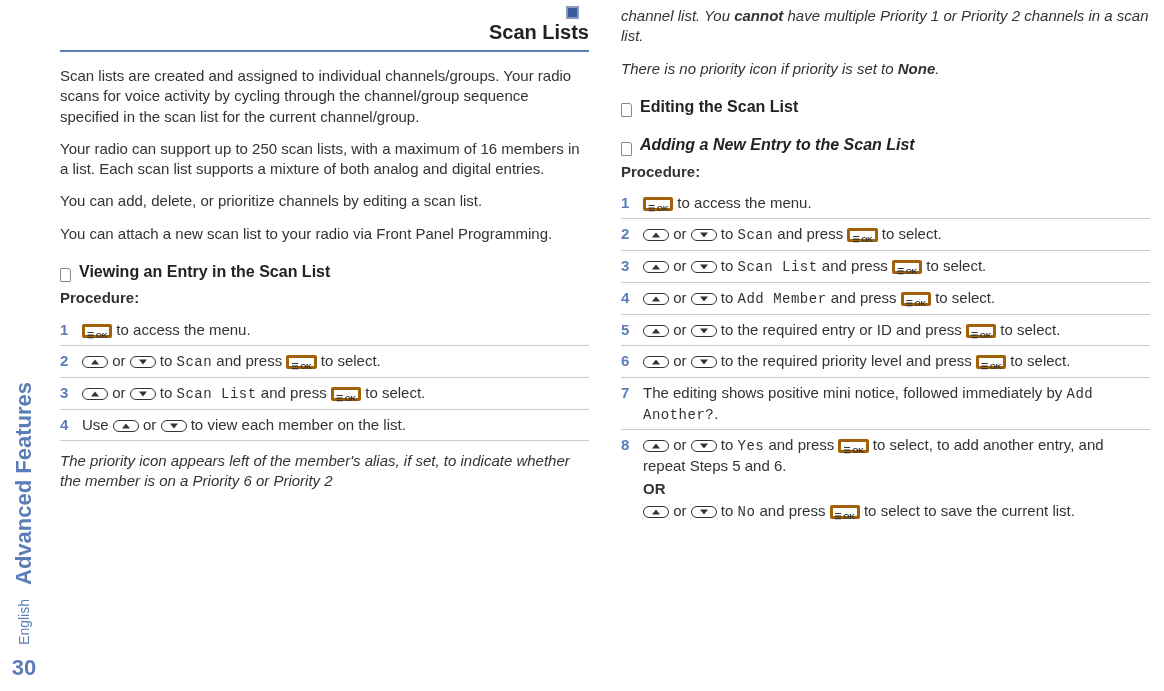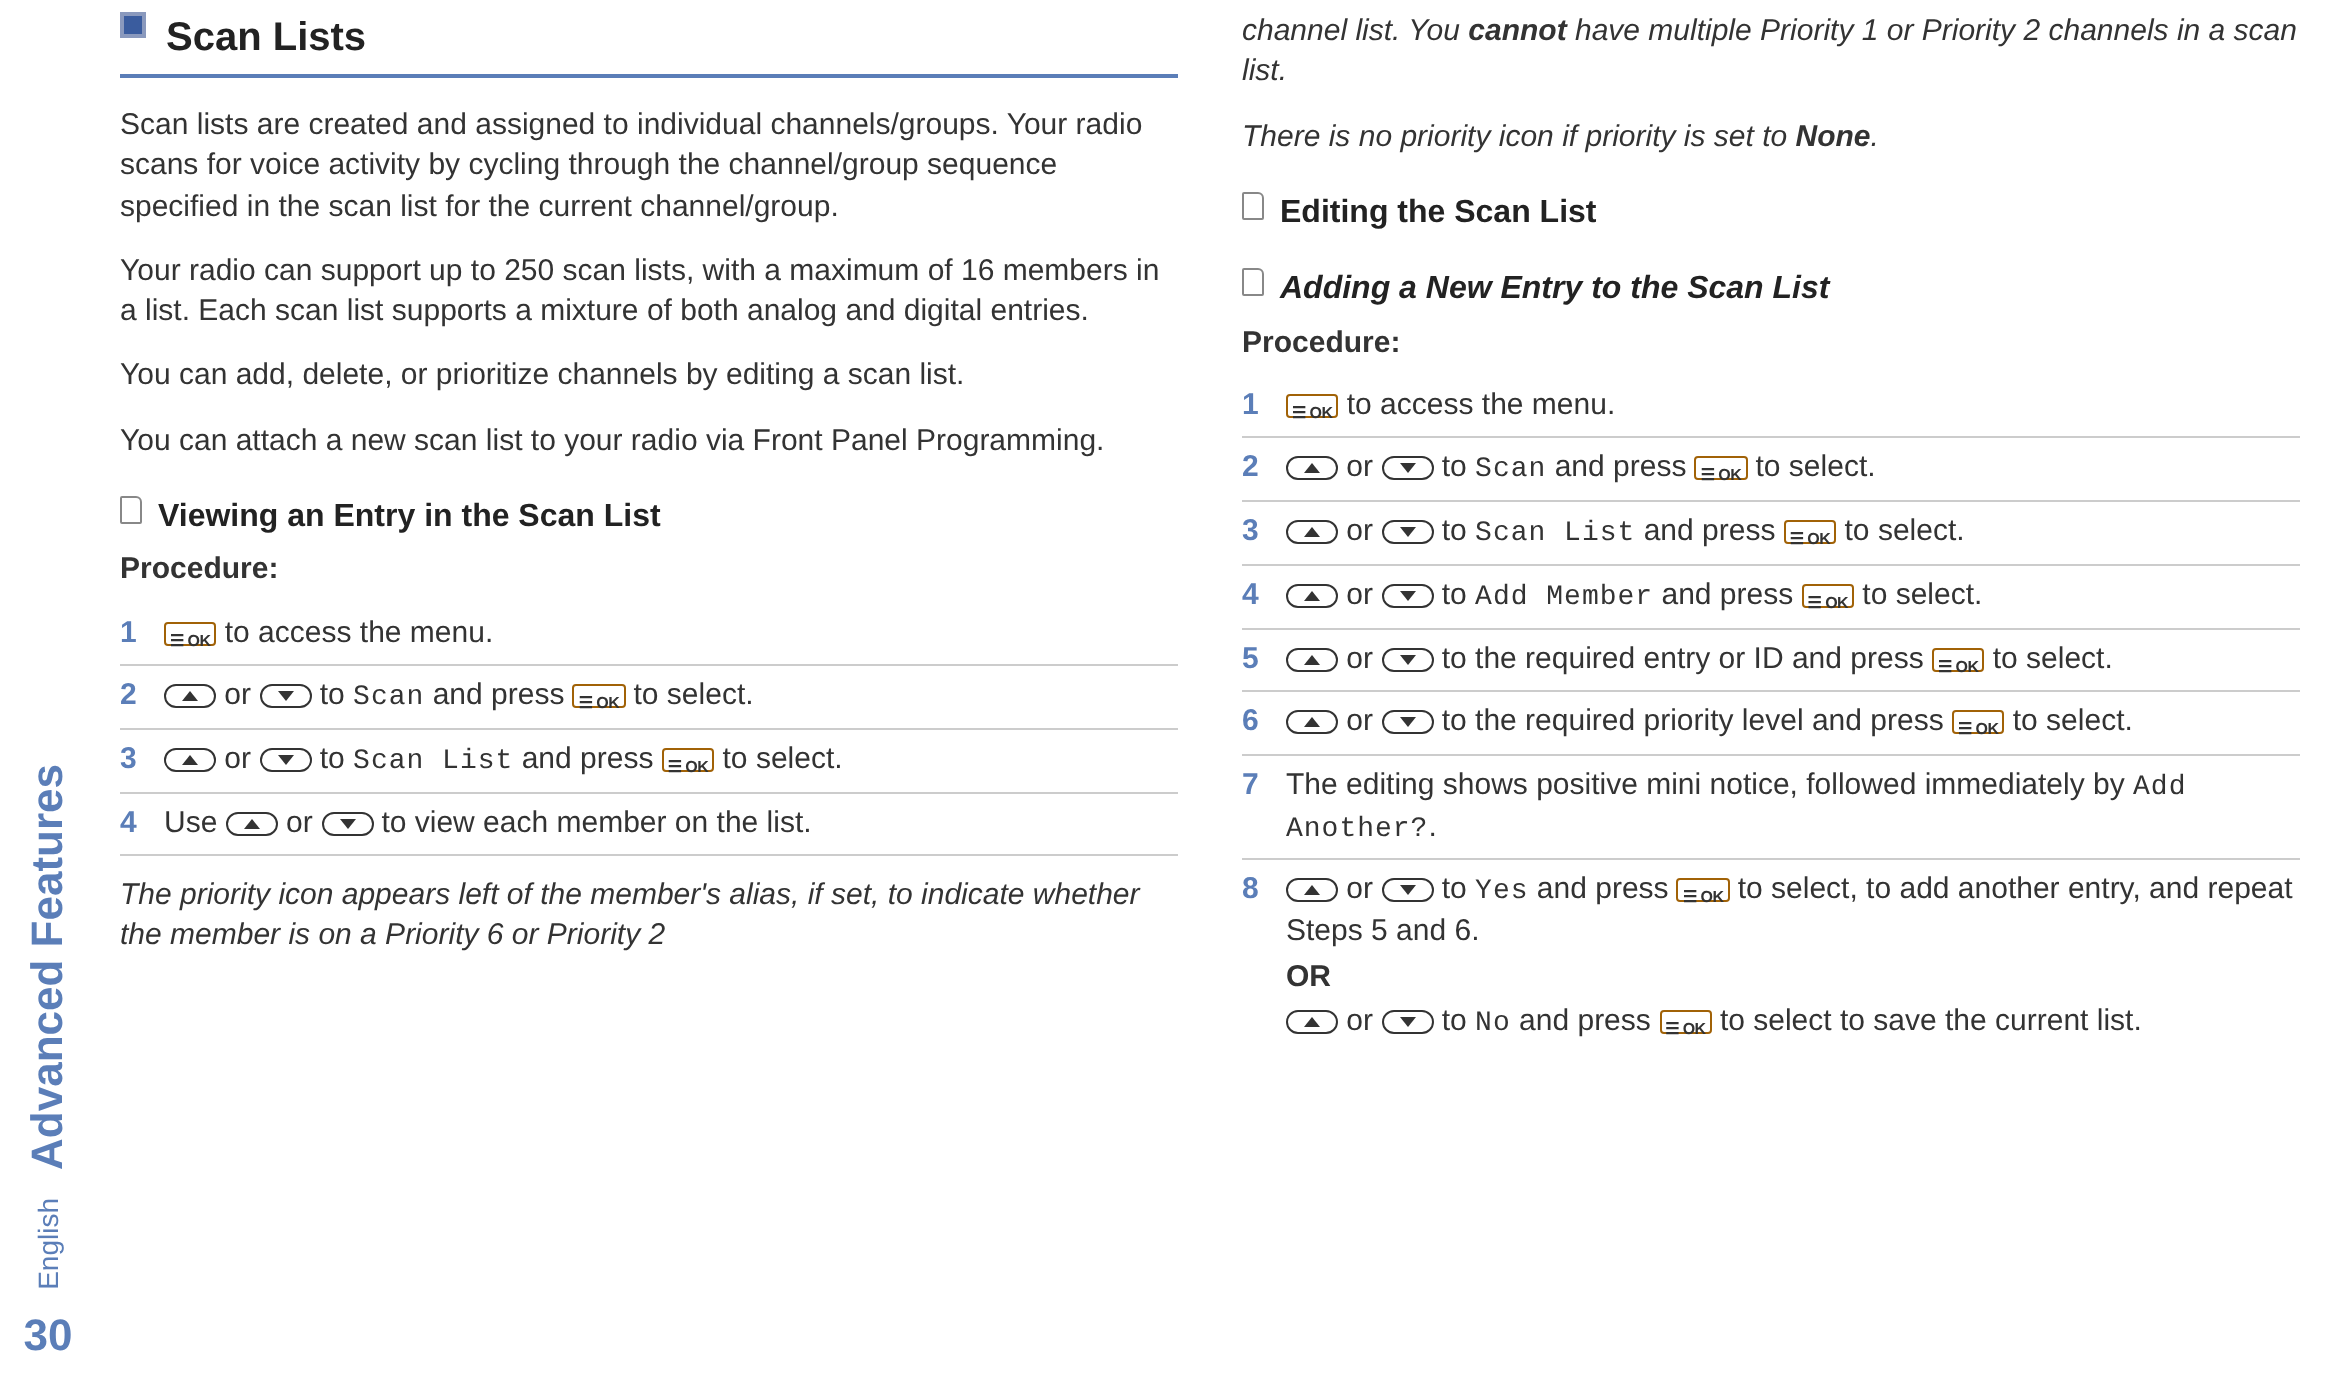--- a/index.html
+++ b/index.html
@@ -41,51 +41,51 @@
     .content {
       position: absolute;
       left: 60px;
       top: 0;
       right: 14px;
       bottom: 0;
       display: flex;
       gap: 32px;
     }
     .col { flex: 1; padding-top: 6px; }
-    .hdr { display: flex; align-items: flex-start; margin-bottom: 4px; }
+    .hdr { display: flex; align-items: flex-end; margin-bottom: 4px; flex-direction: column; }
     .hdr-bullet {
       width: 13px; height: 13px;
       background: #3a5c9e;
       border: 2px solid #8a99bd;
       margin-right: 10px;
     }
     .hdr-text { font-size: 20px; font-weight: bold; color: #222; }
     .hdr-line { height: 2px; background: #5b7eb8; margin-bottom: 14px; }
     p.body { margin-bottom: 12px; color: #333; }
     p.ital { font-style: italic; margin-bottom: 12px; }
     .note-label { font-weight: bold; }
-    .sub { display: flex; align-items: flex-start; margin: 17px 0 6px; }
+    .sub { display: flex; align-items: flex-end; margin: 17px 0 6px; }
     .sub-icon {
       width: 11px; height: 14px;
       border: 1px solid #888;
       border-radius: 1px 3px 1px 1px;
       margin-right: 8px;
       position: relative;
       background: #fff;
     }
     .sub-text { font-size: 16px; font-weight: bold; color: #222; }
     .sub-text-ital { font-style: italic; }
     .proc-label { font-weight: bold; margin-bottom: 6px; }
     .step { display: flex; padding: 5px 0; border-bottom: 1px solid #ccc; }
     .step:last-child { border-bottom: none; }
     .step-num { color: #5b7eb8; font-weight: bold; width: 22px; flex-shrink: 0; }
     .step-body { flex: 1; }
     .key-ok {
       display: inline-block;
-      border: 1px solid #a16207;
+      border: 3px solid #a16207;
       border-radius: 2px;
       font-size: 8px;
       padding: 4px 2px;
       vertical-align: middle;
       background: #fff;
       line-height: 10px;
       height: 12px;
       font-weight: bold;
       letter-spacing: -0.3px;
     }

